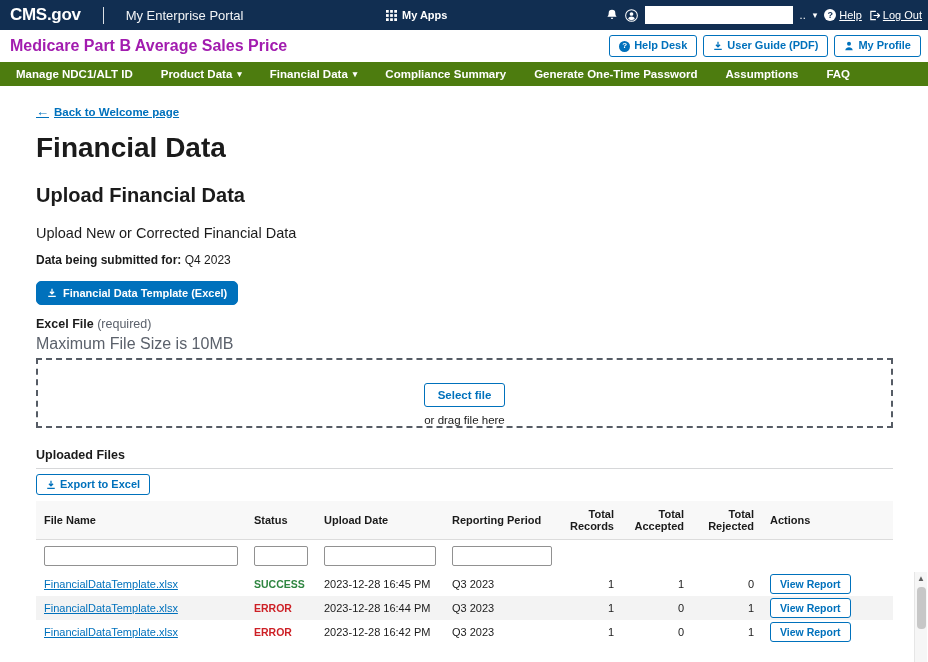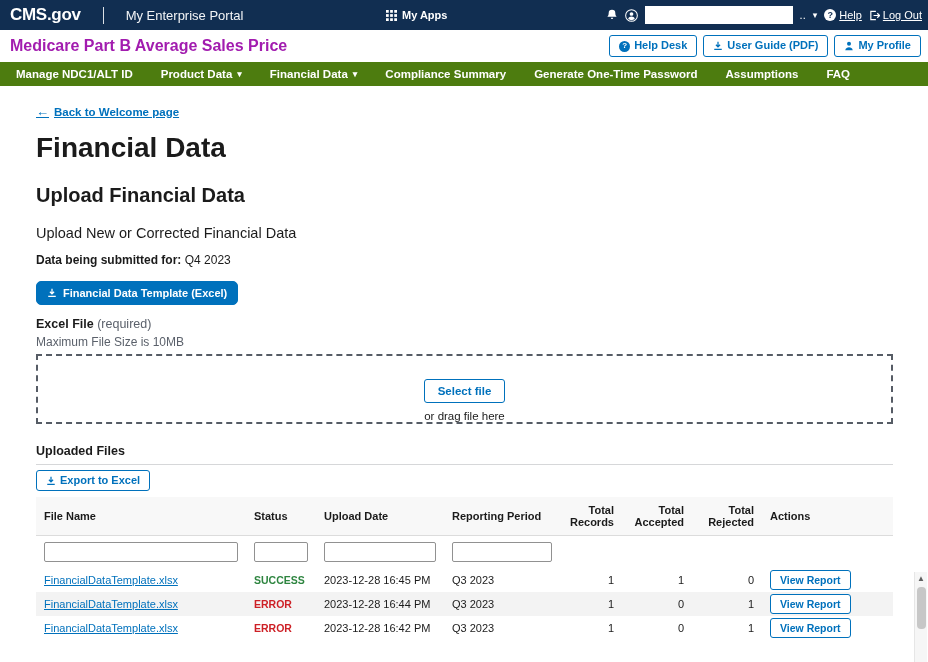--- a/index.html
+++ b/index.html
@@ -38,21 +38,21 @@
   .content{padding:16px 35px 0 36px}
   .back-link{color:#0071bc;font-size:11.5px;font-weight:bold;display:inline-flex;align-items:center;gap:5px;text-decoration:underline}
   .back-arrow{font-size:13px;text-decoration:none}
   .page-title{font-size:28px;font-weight:bold;margin-top:12px;color:#1b1b1b}
   .section-title{font-size:20px;font-weight:bold;margin-top:20px}
   .subsection-title{font-size:14.5px;font-weight:normal;margin-top:18px}
   .inline-line{font-size:12px;margin-top:12px}
   .btn-primary{display:inline-flex;align-items:center;gap:6px;background:#0071bc;color:#fff;border:1px solid #0071bc;font-weight:bold;font-size:11px;padding:5px 10px;border-radius:5px;margin-top:14px}
   .muted{color:#5b616b}
   .file-label-line{font-size:12.5px;margin-top:12px}
-  .max-size{font-size:12px;color:#5b616b;margin-top:4px}
+  .max-size{font-size:16px;color:#5b616b;margin-top:4px}
   .dropzone{border:2px dashed #565c65;margin-top:5px;height:70px;display:flex;flex-direction:column;align-items:center;justify-content:flex-end;gap:7px}
   .btn-select{background:#fff;border:1px solid #0071bc;color:#0071bc;font-weight:bold;font-size:11.5px;padding:5px 13px;border-radius:3px}
   .drag-text{font-size:11.5px}
 
   
   .uploaded-title{font-weight:bold;font-size:12.5px;margin-top:20px}
   .table-wrap{border-top:1px solid #d6d7d9;margin-top:6px}
   .export-row{display:flex;padding:5px 0 6px}
   .grid{display:grid;grid-template-columns:210px 70px 128px 116px 62px 70px 70px auto;align-items:center}
   .thead{background:#f8f8f8;border-bottom:1px solid #dcdcdc;font-size:11px;font-weight:bold}

